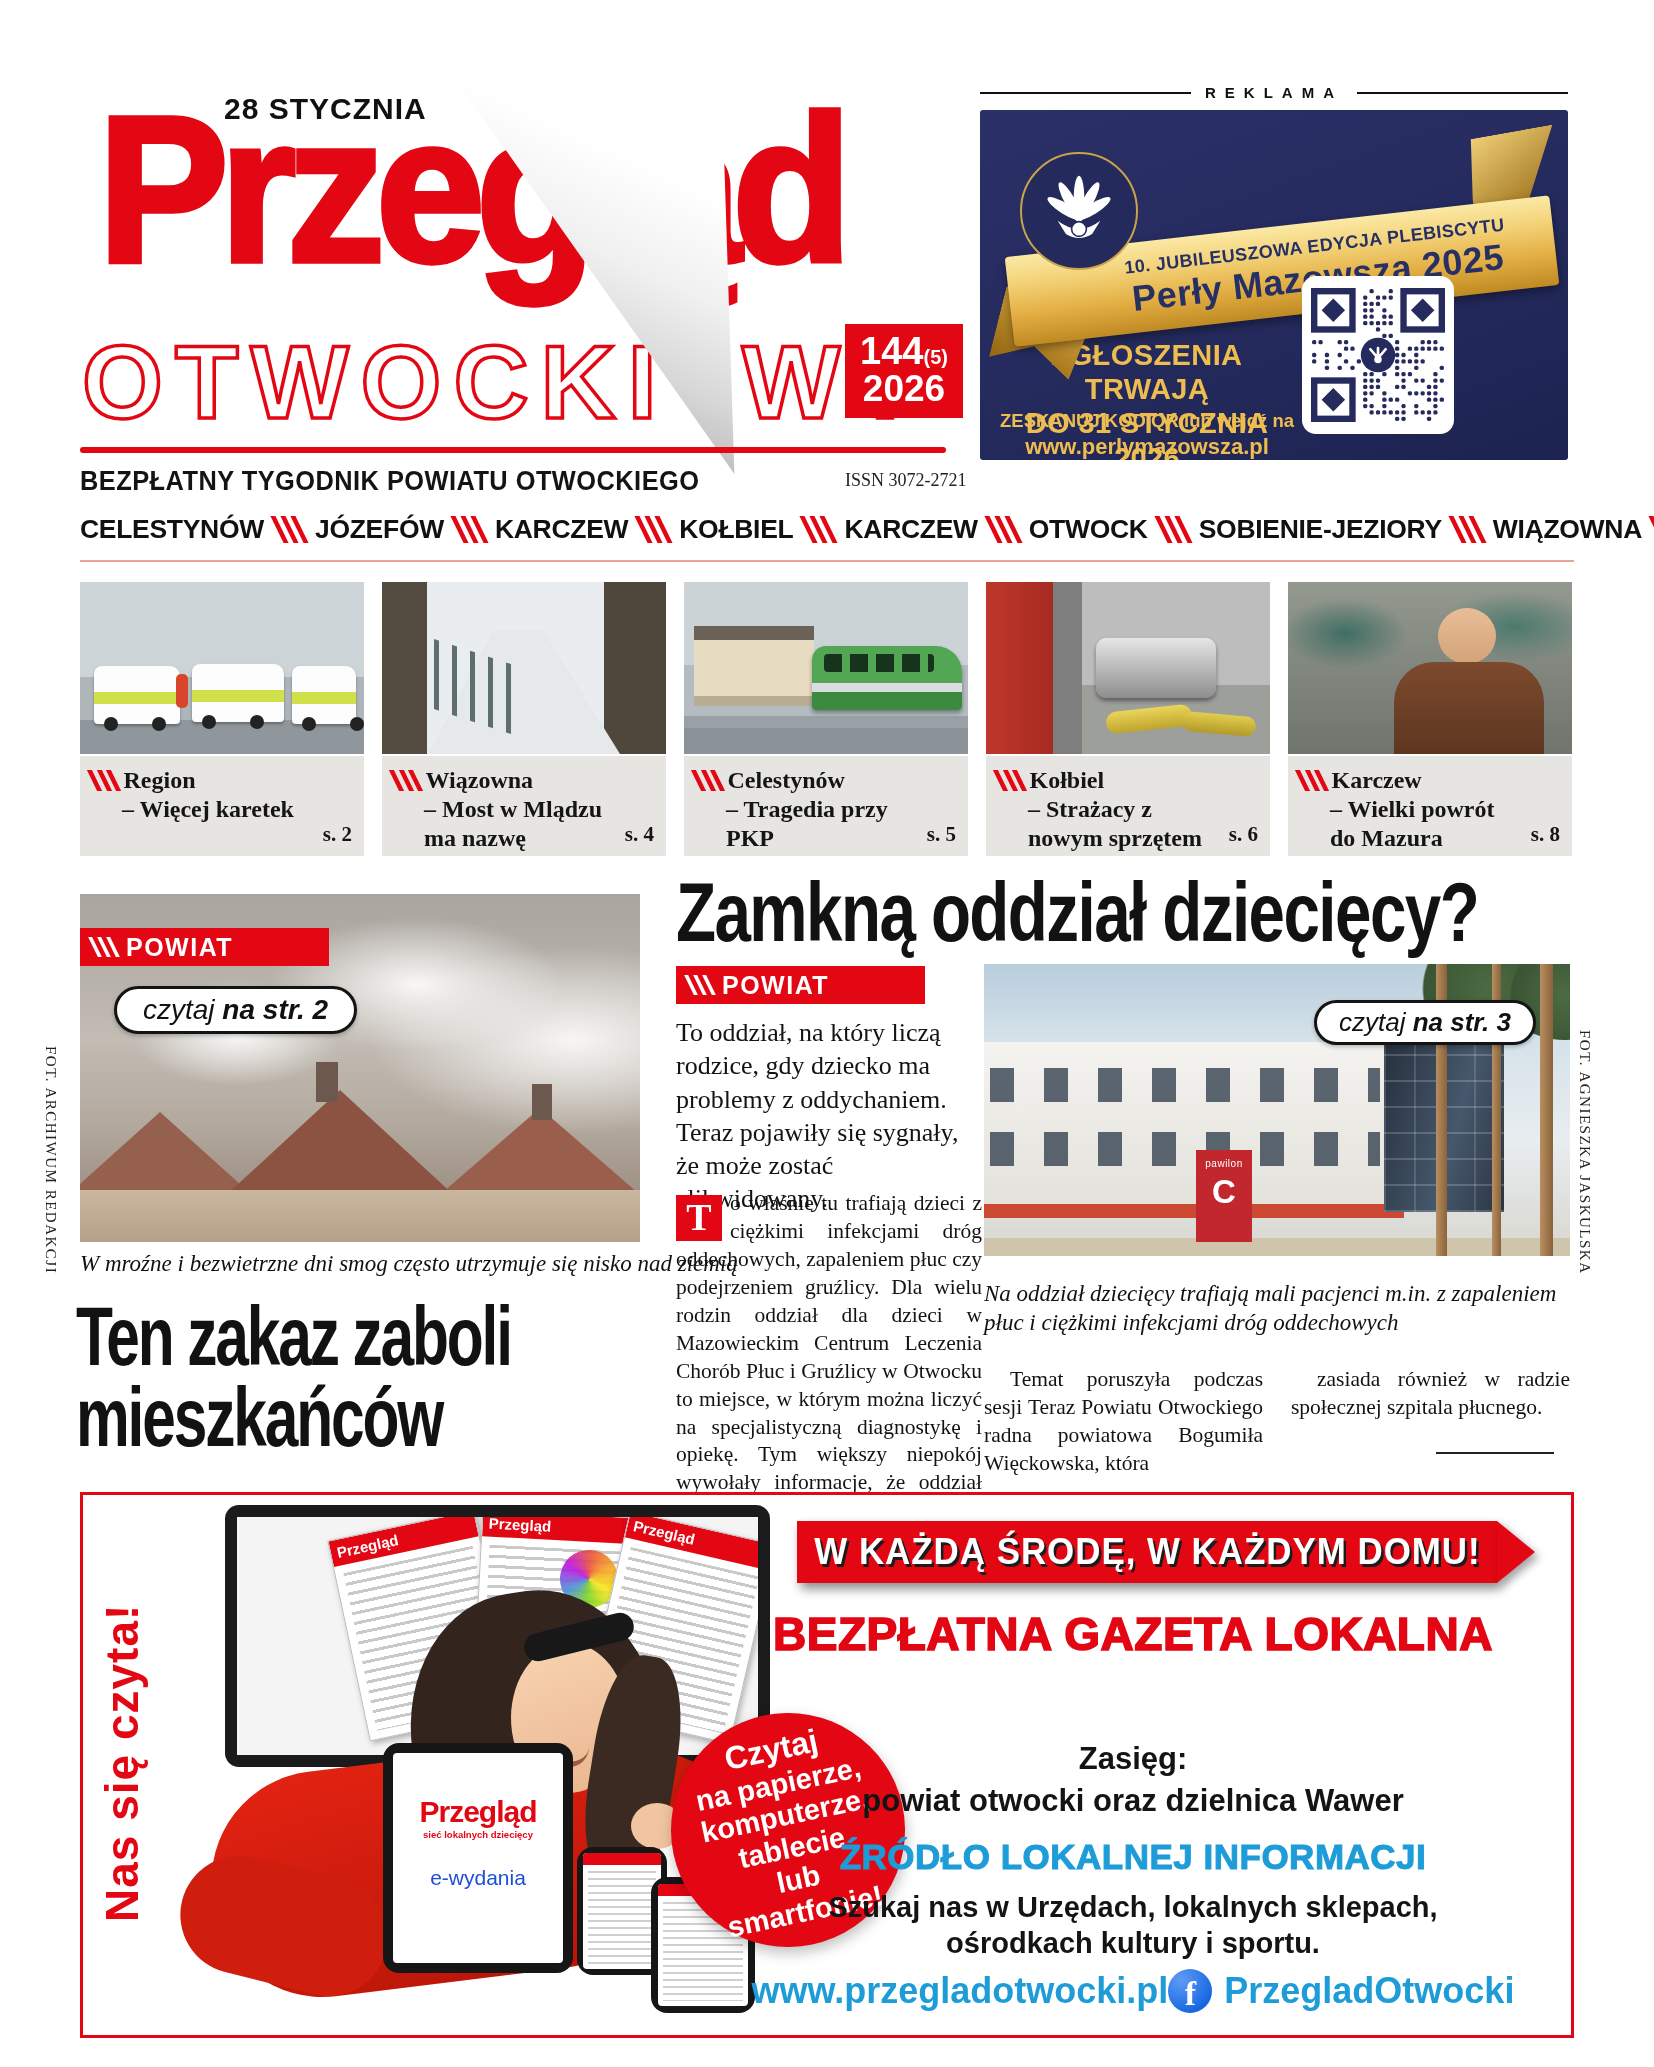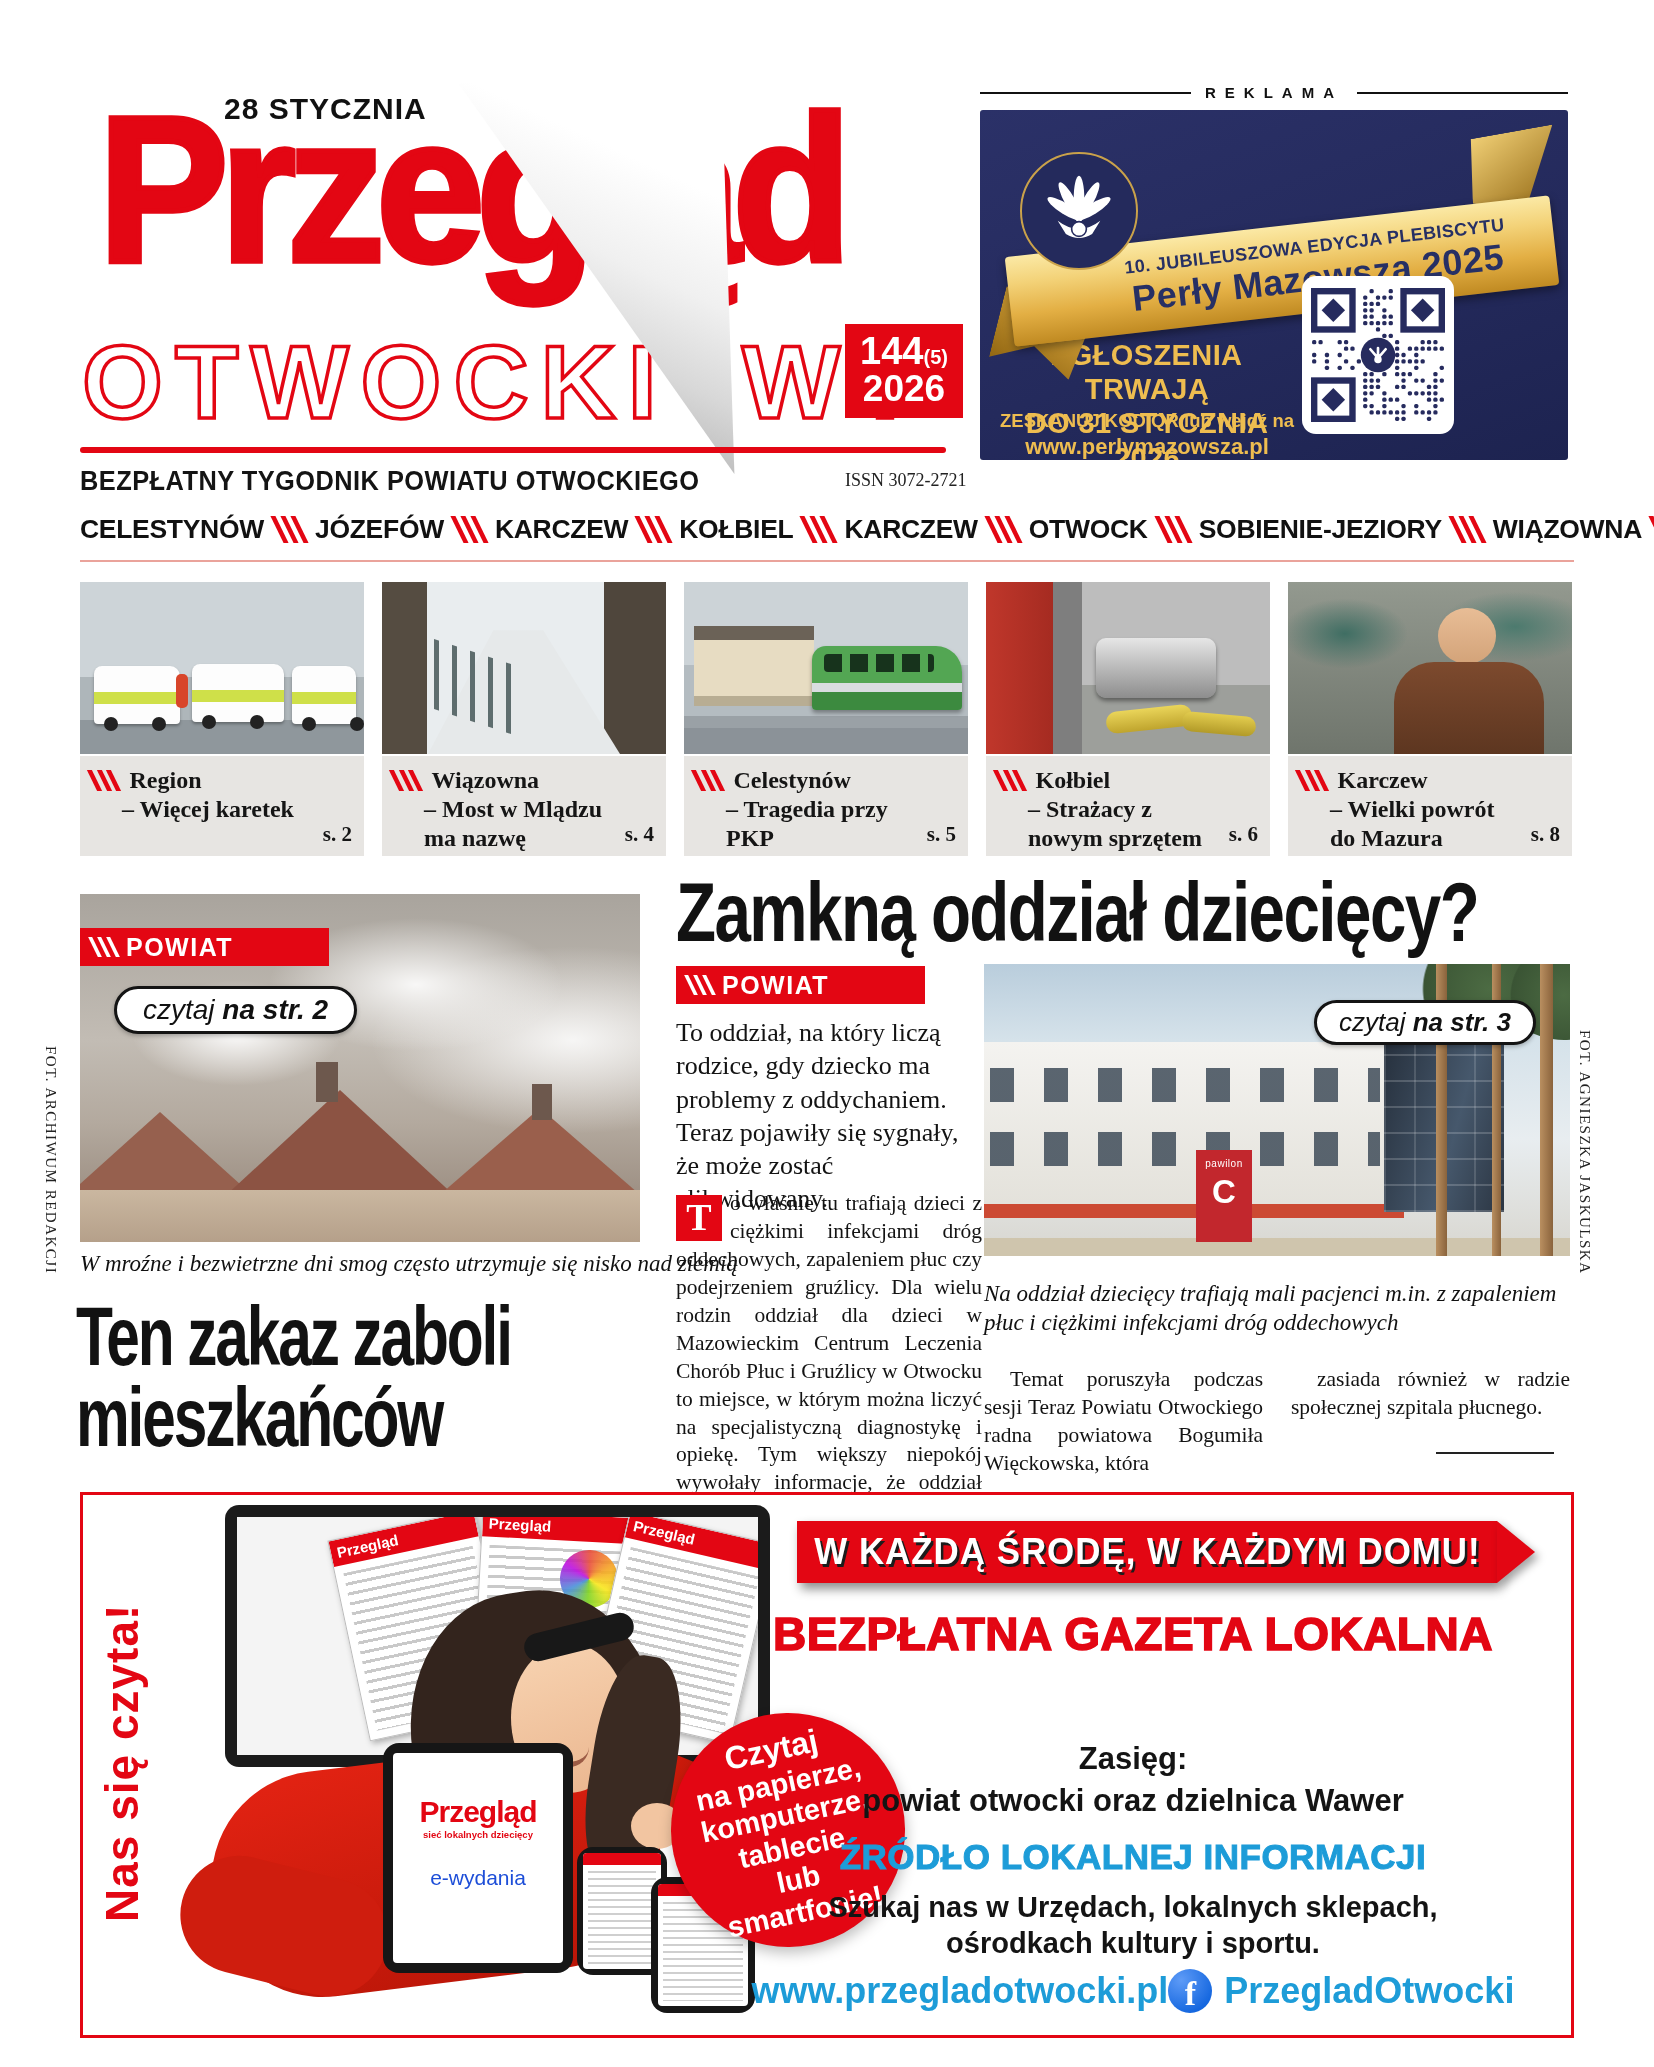--- a/index.html
+++ b/index.html
@@ -66,21 +66,21 @@
   .sl.small i{height:21px;width:4.5px;}
   .sl.white i{background:#fff;height:20px;width:4px;}
   .nav-rule{left:80px;top:560px;width:1494px;height:2px;background:#eaa39b;}
 
   
   .teaser{top:582px;width:284px;}
   .t-photo{position:relative;width:284px;height:172px;overflow:hidden;background:#cfd3d6;}
   .t-cap{position:relative;width:284px;height:100px;background:var(--gray-box);margin-top:2px;
     font-family:"Liberation Serif",serif;font-weight:700;font-size:24px;line-height:1.2;color:#151515;
     padding:10px 12px 8px 12px;}
-  .t-cap .region-line{display:flex;align-items:center;gap:14px;}
+  .t-cap .region-line{display:flex;align-items:center;gap:8px;}
   .t-cap .t-title{margin-left:30px;padding-right:46px;}
   .t-cap .t-page{position:absolute;right:12px;bottom:9px;font-size:21px;}
 
   
   .badge{display:inline-flex;align-items:center;gap:11px;background:var(--red);color:#fff;height:38px;
     padding:0 96px 0 13px;font-weight:700;font-size:25px;letter-spacing:1.5px;}
   .pill{display:inline-block;background:#fff;border:3px solid #141414;border-radius:28px;padding:5px 26px;
     font-size:28px;color:#111;box-shadow:0 2px 4px rgba(0,0,0,.25);}
   .pill em{font-style:italic;font-weight:400;}
   .pill b{font-style:italic;font-weight:700;}

